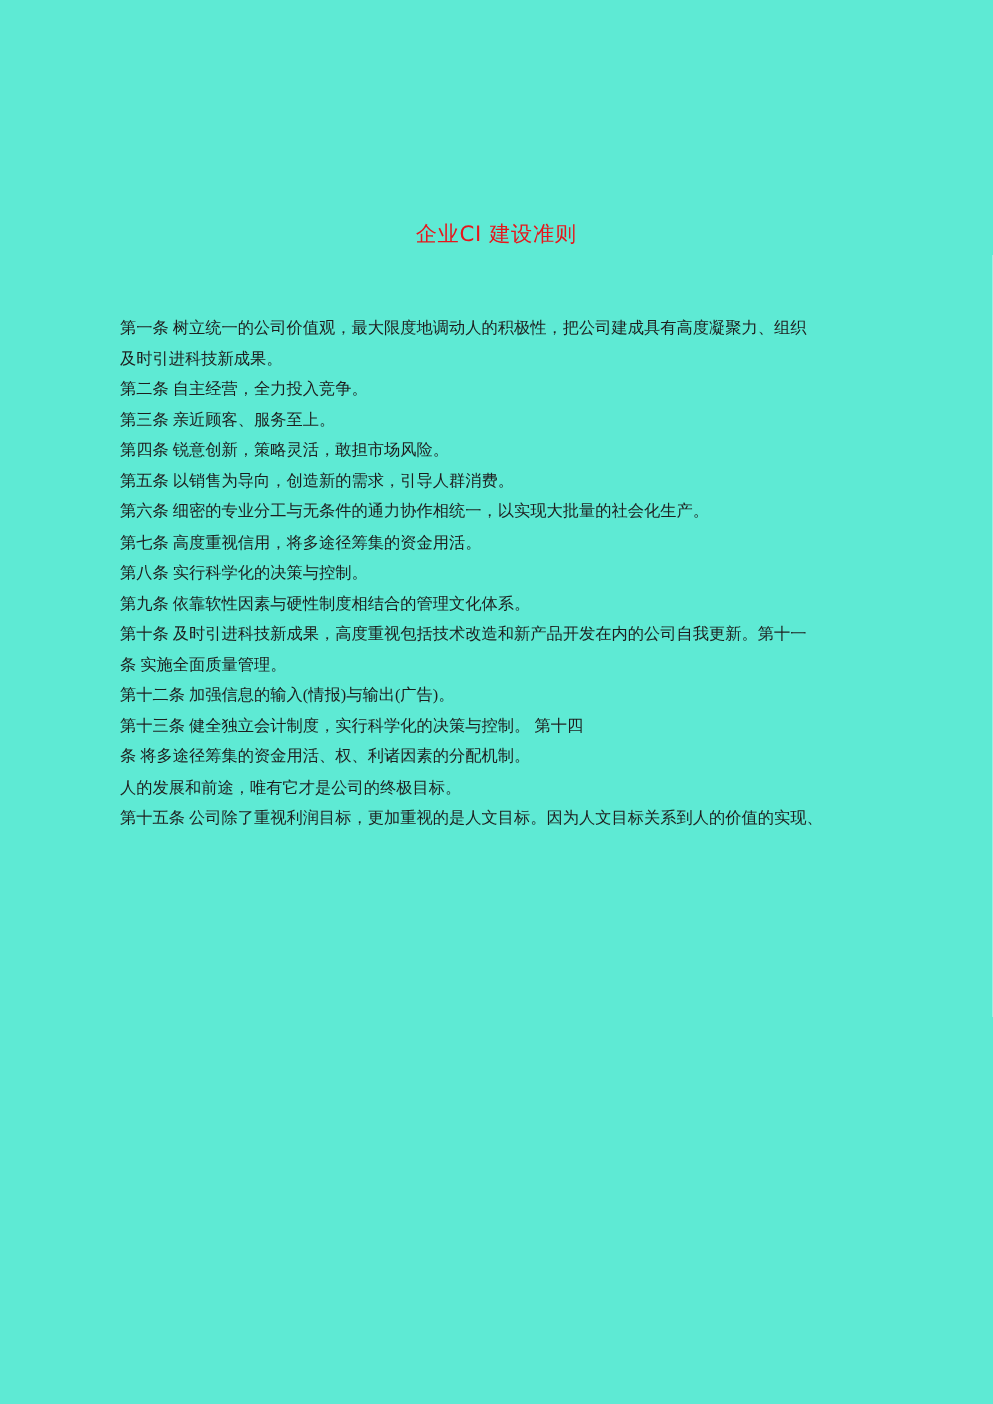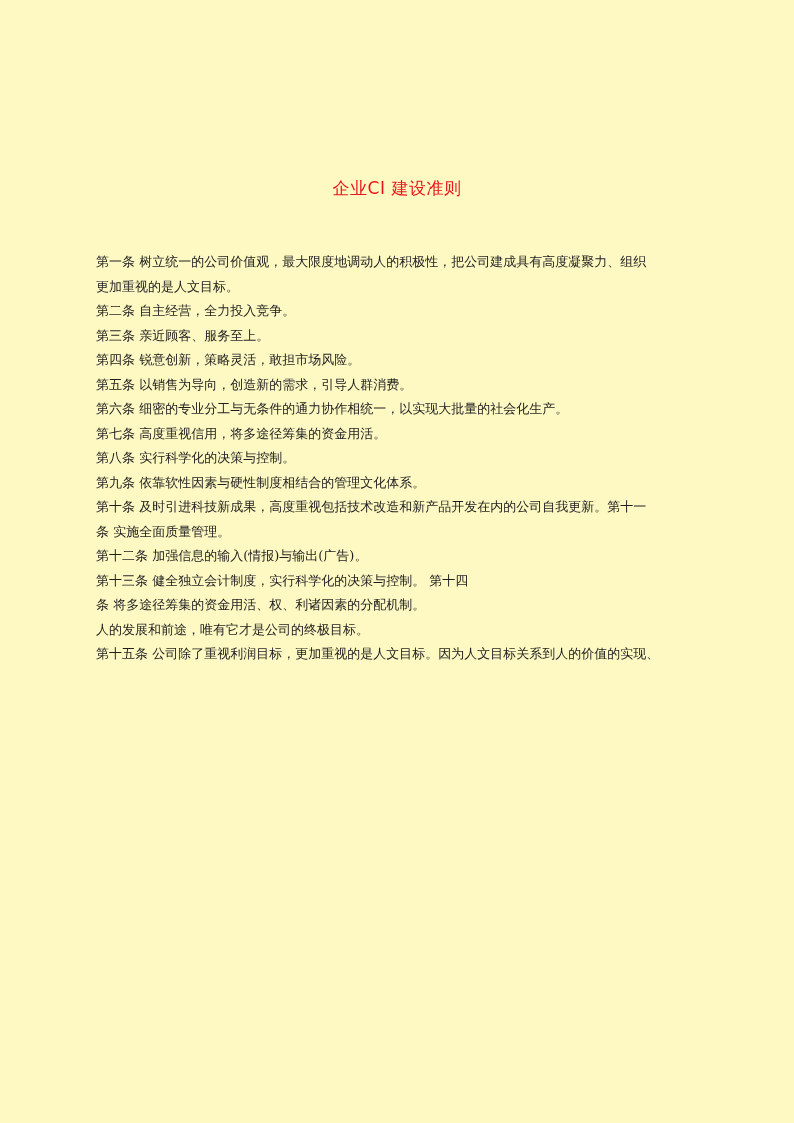--- a/index.html
+++ b/index.html
@@ -14,21 +14,21 @@
       overflow: hidden;
       font-family: "DejaVu Serif", "Liberation Serif", serif;
       color: #222222;
     }
     .page {
       position: absolute;
       left: 0;
       top: 0;
       width: 794px;
       height: 1123px;
-      background: #fef9c3;
+      background: #5eead4;
     }
     .title {
       position: absolute;
       top: 176px;
       left: 0;
       width: 794px;
       text-align: center;
       font-family: "DejaVu Sans", "Liberation Sans", sans-serif;
       font-size: 17px;
       line-height: 24px;
@@ -41,31 +41,32 @@
       left: 96px;
       width: 612px;
       font-size: 13px;
       line-height: 24.5px;
       color: #1e1e1e;
     }
     .line {
       display: block;
       white-space: nowrap;
       height: 24.5px;
+      font-family: Liberation Serif, serif;
     }
   </style>
 </head>
 <body>
 
 <div class="page">
   <div class="title">企业CI 建设准则</div>
 
   <div class="body-text">
     <span class="line">第一条 树立统一的公司价值观，最大限度地调动人的积极性，把公司建成具有高度凝聚力、组织</span>
-    <span class="line">更加重视的是人文目标。</span>
+    <span class="line">及时引进科技新成果。</span>
     <span class="line">第二条 自主经营，全力投入竞争。</span>
     <span class="line">第三条 亲近顾客、服务至上。</span>
     <span class="line">第四条 锐意创新，策略灵活，敢担市场风险。</span>
     <span class="line">第五条 以销售为导向，创造新的需求，引导人群消费。</span>
     <span class="line">第六条 细密的专业分工与无条件的通力协作相统一，以实现大批量的社会化生产。</span>
     <span class="line">第七条 高度重视信用，将多途径筹集的资金用活。</span>
     <span class="line">第八条 实行科学化的决策与控制。</span>
     <span class="line">第九条 依靠软性因素与硬性制度相结合的管理文化体系。</span>
     <span class="line">第十条 及时引进科技新成果，高度重视包括技术改造和新产品开发在内的公司自我更新。第十一</span>
     <span class="line">条 实施全面质量管理。</span>

